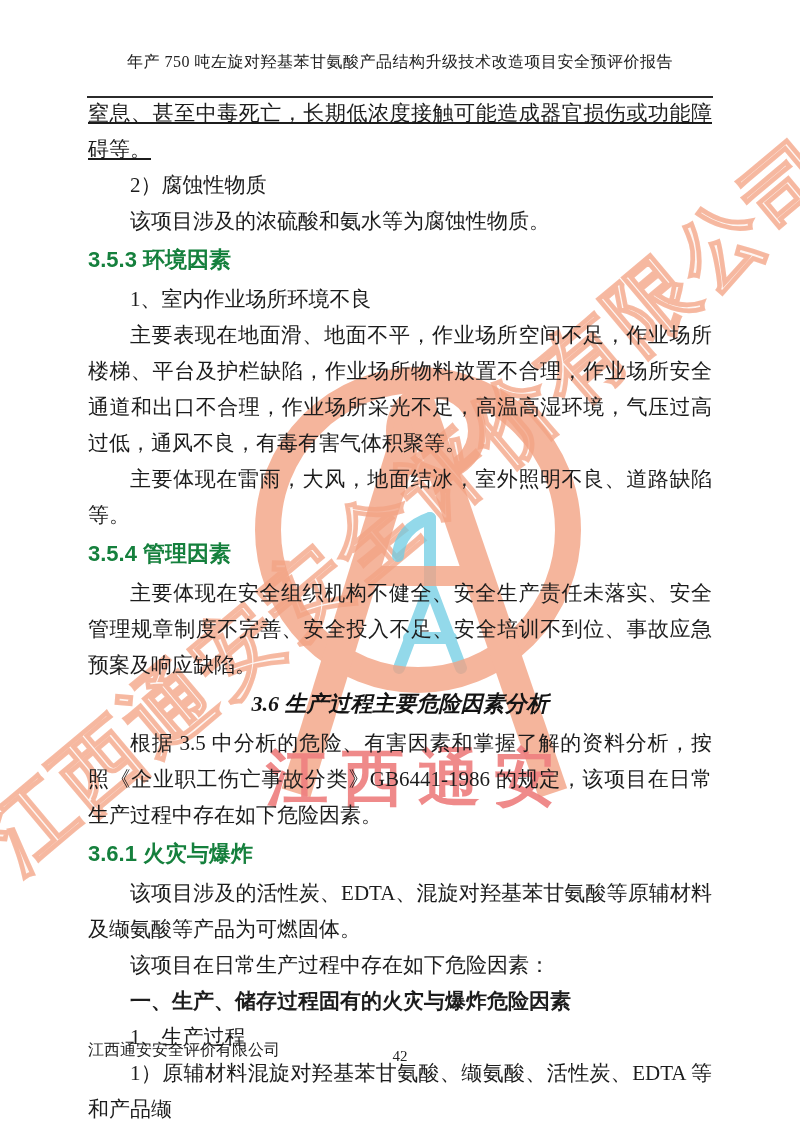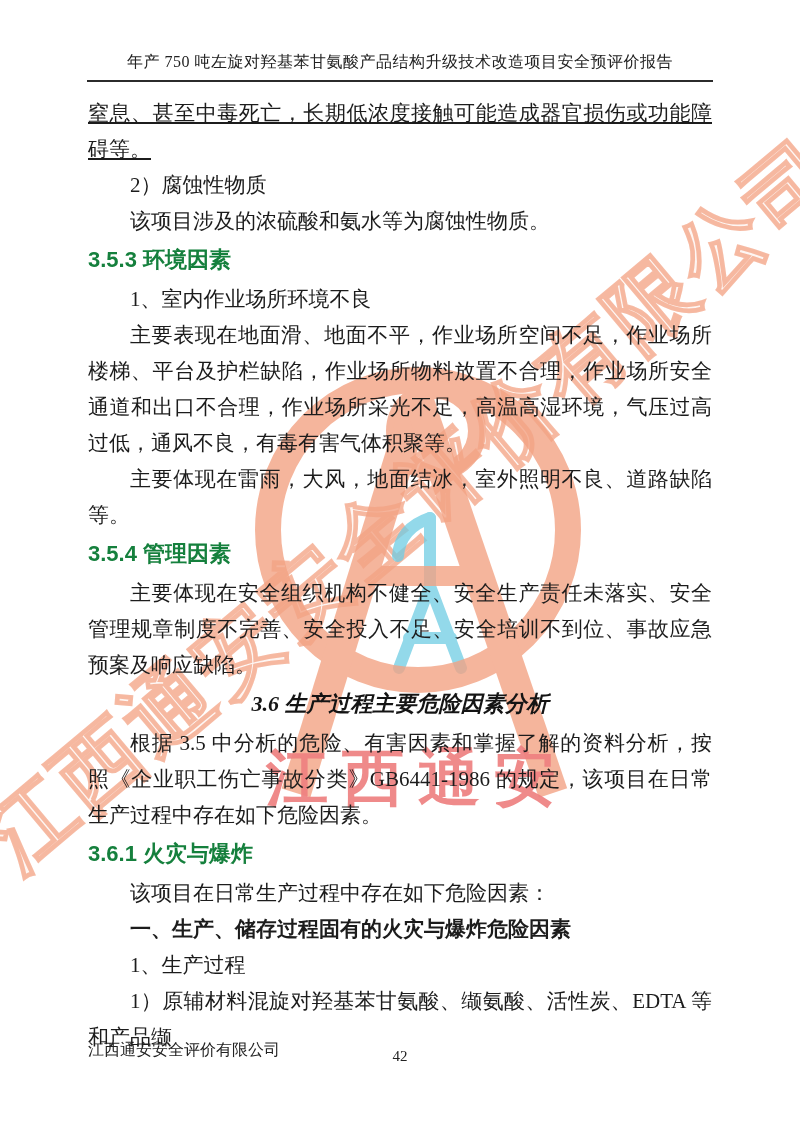--- a/index.html
+++ b/index.html
@@ -6,21 +6,21 @@
   .page{
     position:relative;width:800px;height:1131px;background:#ffffff;
     overflow:hidden;
     font-family:"Liberation Serif","DejaVu Serif",serif;
     color:#1c1c1c;
   }
   
   .header{
     position:absolute;top:52px;left:87px;right:87px;
     text-align:center;font-size:16px;letter-spacing:.5px;
-    padding-bottom:7px;border-bottom:2px solid #2b2b2b;color:#222;
+    padding-bottom:23px;border-bottom:2px solid #2b2b2b;color:#222;
   }
   
   .wm-layer{position:absolute;inset:0;z-index:0;pointer-events:none;}
   .wm-diagonal{
     position:absolute;left:412px;top:505px;white-space:nowrap;
     transform:translate(-50%,-50%) rotate(-40deg);
     font-family:"Liberation Sans","DejaVu Sans",sans-serif;
     font-weight:700;font-size:86px;letter-spacing:4px;
     color:rgba(244,170,140,0.10);
     -webkit-text-stroke:2px rgba(243,163,132,0.75);
@@ -106,20 +106,21 @@
       <div class="p">该项目涉及的浓硫酸和氨水等为腐蚀性物质。</div>
       <div class="h3">3.5.3 环境因素</div>
       <div class="p">1、室内作业场所环境不良</div>
       <div class="p">主要表现在地面滑、地面不平，作业场所空间不足，作业场所楼梯、平台及护栏缺陷，作业场所物料放置不合理，作业场所安全通道和出口不合理，作业场所采光不足，高温高湿环境，气压过高过低，通风不良，有毒有害气体积聚等。</div>
       <div class="p">主要体现在雷雨，大风，地面结冰，室外照明不良、道路缺陷等。</div>
       <div class="h3">3.5.4 管理因素</div>
       <div class="p">主要体现在安全组织机构不健全、安全生产责任未落实、安全管理规章制度不完善、安全投入不足、安全培训不到位、事故应急预案及响应缺陷。</div>
       <div class="h-kai">3.6 生产过程主要危险因素分析</div>
       <div class="p">根据 3.5 中分析的危险、有害因素和掌握了解的资料分析，按照《企业职工伤亡事故分类》GB6441-1986 的规定，该项目在日常生产过程中存在如下危险因素。</div>
       <div class="h3">3.6.1 火灾与爆炸</div>
+      <div class="p">该项目涉及的活性炭、EDTA、混旋对羟基苯甘氨酸等原辅材料及缬氨酸等产品为可燃固体。</div>
       <div class="p">该项目在日常生产过程中存在如下危险因素：</div>
       <div class="p-bold">一、生产、储存过程固有的火灾与爆炸危险因素</div>
       <div class="p">1、生产过程</div>
       <div class="p">1）原辅材料混旋对羟基苯甘氨酸、缬氨酸、活性炭、EDTA 等和产品缬</div>
     </div>
 
   <div class="footer">
     <span class="f-left">江西通安安全评价有限公司</span>
     <span class="f-center">42</span>
   </div>

